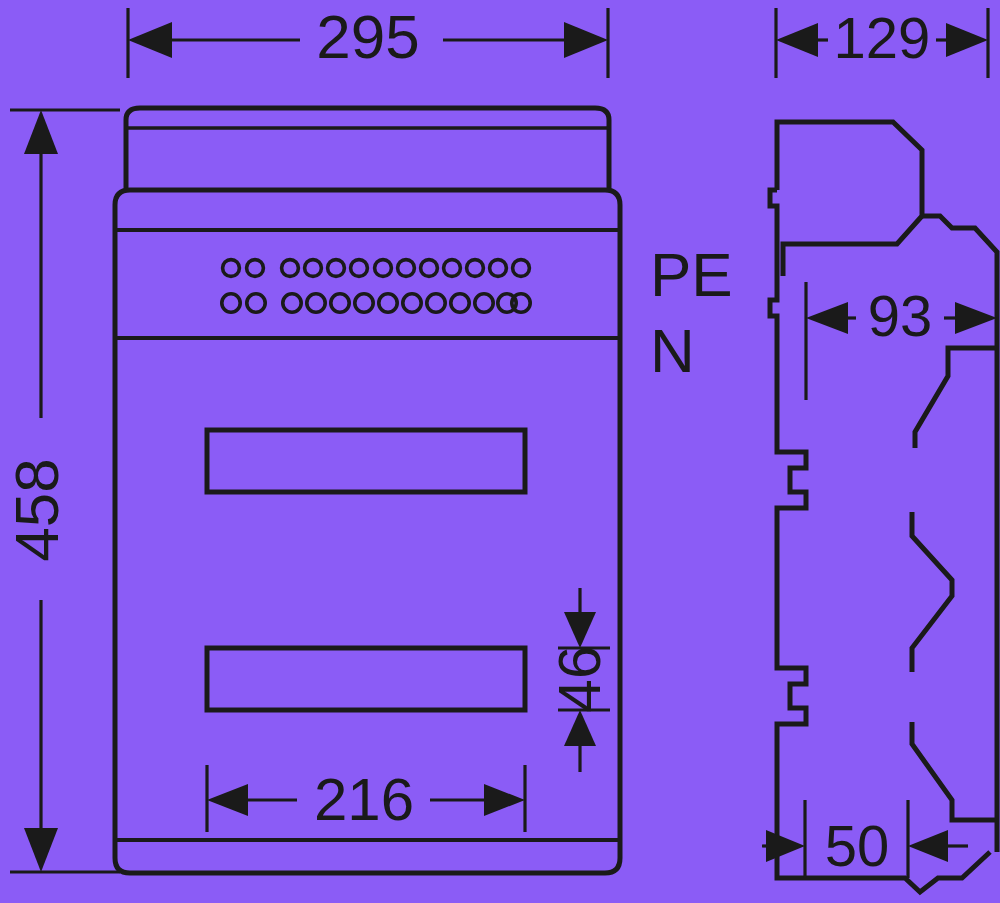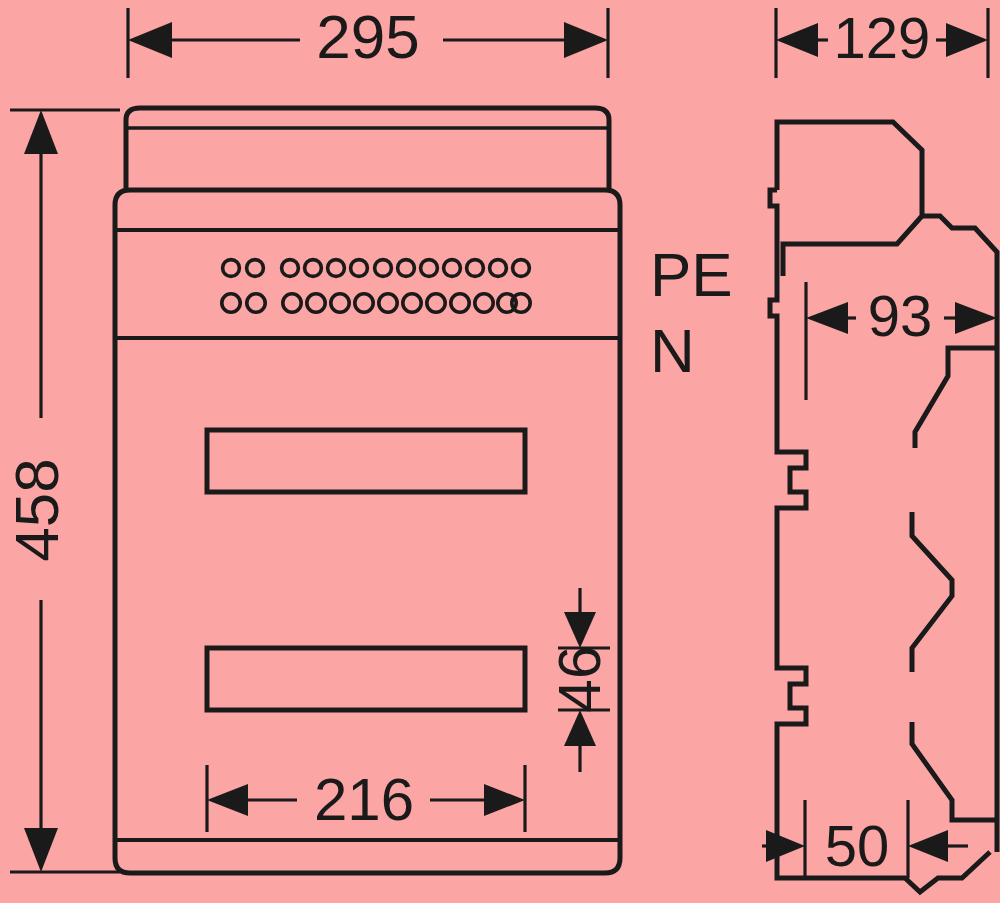--- a/index.html
+++ b/index.html
@@ -8,21 +8,21 @@
     padding: 0;
     background: #ffffff;
   }
   body {
     font-family: "Liberation Sans", sans-serif;
   }
   #drawing-root {
     position: relative;
     width: 1000px;
     height: 903px;
-    background: #fca5a5;
+    background: #8b5cf6;
     overflow: hidden;
   }
   svg.drawing-canvas {
     display: block;
     width: 1000px;
     height: 903px;
   }
   .outline {
     fill: none;
     stroke: #1a1a1a;

